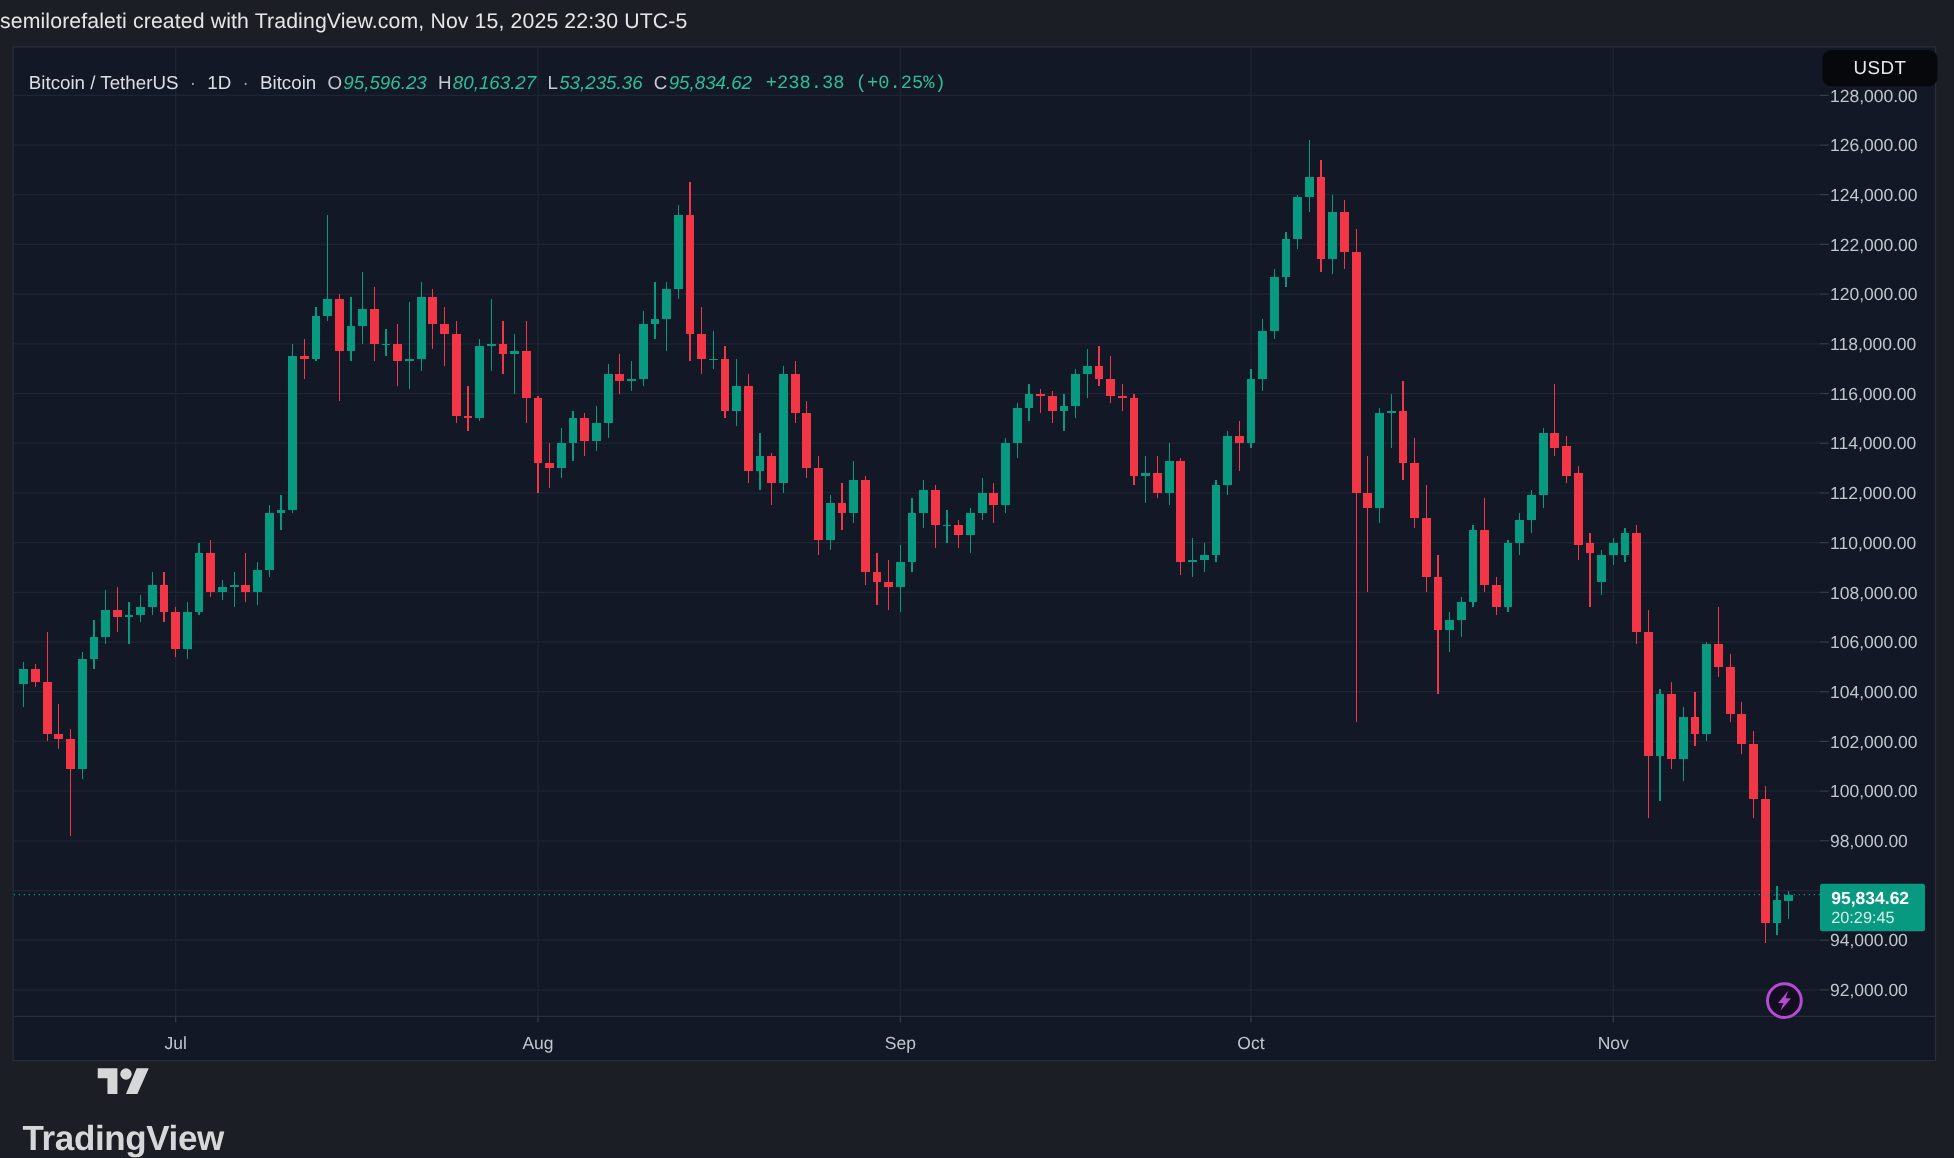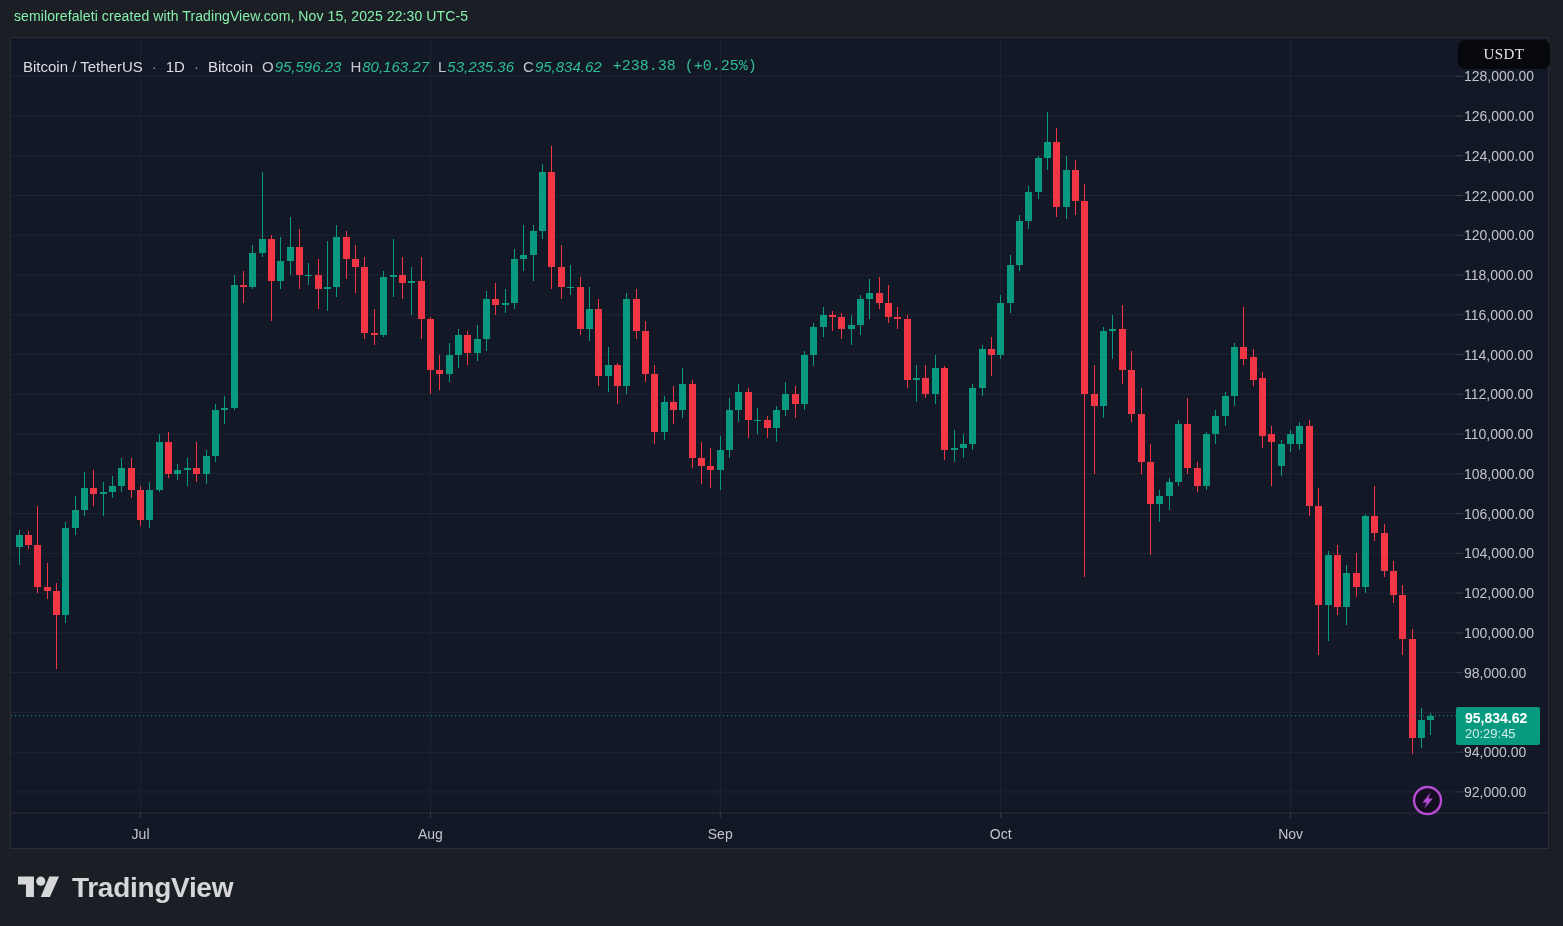--- a/index.html
+++ b/index.html
@@ -1,39 +1,39 @@
 <!DOCTYPE html>
 <html><head>
 <meta charset="utf-8">
 <style>
   html,body{margin:0;padding:0;background:#1c1e25;width:1563px;height:926px;overflow:hidden;
     font-family:"Liberation Sans", sans-serif;-webkit-font-smoothing:antialiased;}
   .page{position:relative;width:1563px;height:926px;background:#1c1e25;}
   .attribution{position:absolute;top:0;left:0;right:0;height:33px;line-height:33px;
-    padding-left:14px;color:#86efac;font-size:14px;letter-spacing:.1px;}
+    color:#e5e5e5;font-size:17px;letter-spacing:.1px;}
   .chart{position:absolute;left:10px;top:37px;width:1537px;height:810px;background:#131826;
     border:1px solid #2a2e39;box-sizing:content-box;}
   .chart svg.plot{position:absolute;left:0;top:0;}
   .legend{position:absolute;left:12px;top:20px;height:22px;display:flex;align-items:flex-start;
     gap:9px;font-size:15px;color:#dcdee3;white-space:nowrap;z-index:5;}
   .legend .sep{color:#9aa0ac;}
   .legend .pair{display:flex;gap:1px;}
   .legend .k{color:#c5c8ce;}
   .legend .v{color:#2ebd96;font-style:italic;}
   .legend .chg{color:#2ebd96;margin-left:2px;font-family:Liberation Mono, monospace;}
   .usdt{position:absolute;left:1458px;top:40px;width:92px;height:29px;background:#07080c;
-    color:#e6e7ea;font-size:15px;font-family:Liberation Serif, serif;border:none;
+    color:#e6e7ea;font-size:15px;font-family:Liberation Sans, sans-serif;border:none;
     border-radius:7px;letter-spacing:.4px;cursor:pointer;z-index:9;}
   .badge{position:absolute;left:1445px;width:84px;height:38px;background:#089981;border-radius:2px;
     color:#fff;padding:3px 0 0 9px;box-sizing:border-box;z-index:6;}
   .badge .bp{font-size:14px;font-weight:700;line-height:17px;}
   .badge .bc{font-size:13px;color:#d2efe9;line-height:14px;}
   .boost{position:absolute;left:1400px;top:746px;width:33px;height:33px;z-index:6;cursor:pointer;}
   .footer{position:absolute;left:18px;top:866px;height:44px;display:flex;align-items:center;gap:13px;}
-  .tv-logo{display:flex;align-items:center;gap:13px;cursor:pointer;}
+  .tv-logo{display:flex;align-items:center;gap:13px;cursor:pointer;flex-direction:column;}
   .tv-logo .txt{color:#d6d7d9;font-size:28px;font-weight:700;letter-spacing:-.3px;}
 </style>
 </head>
 <body>
 
 <div class="page">
 
   <div class="attribution">semilorefaleti created with TradingView.com, Nov 15, 2025 22:30 UTC-5</div>
 
   <div class="chart">

